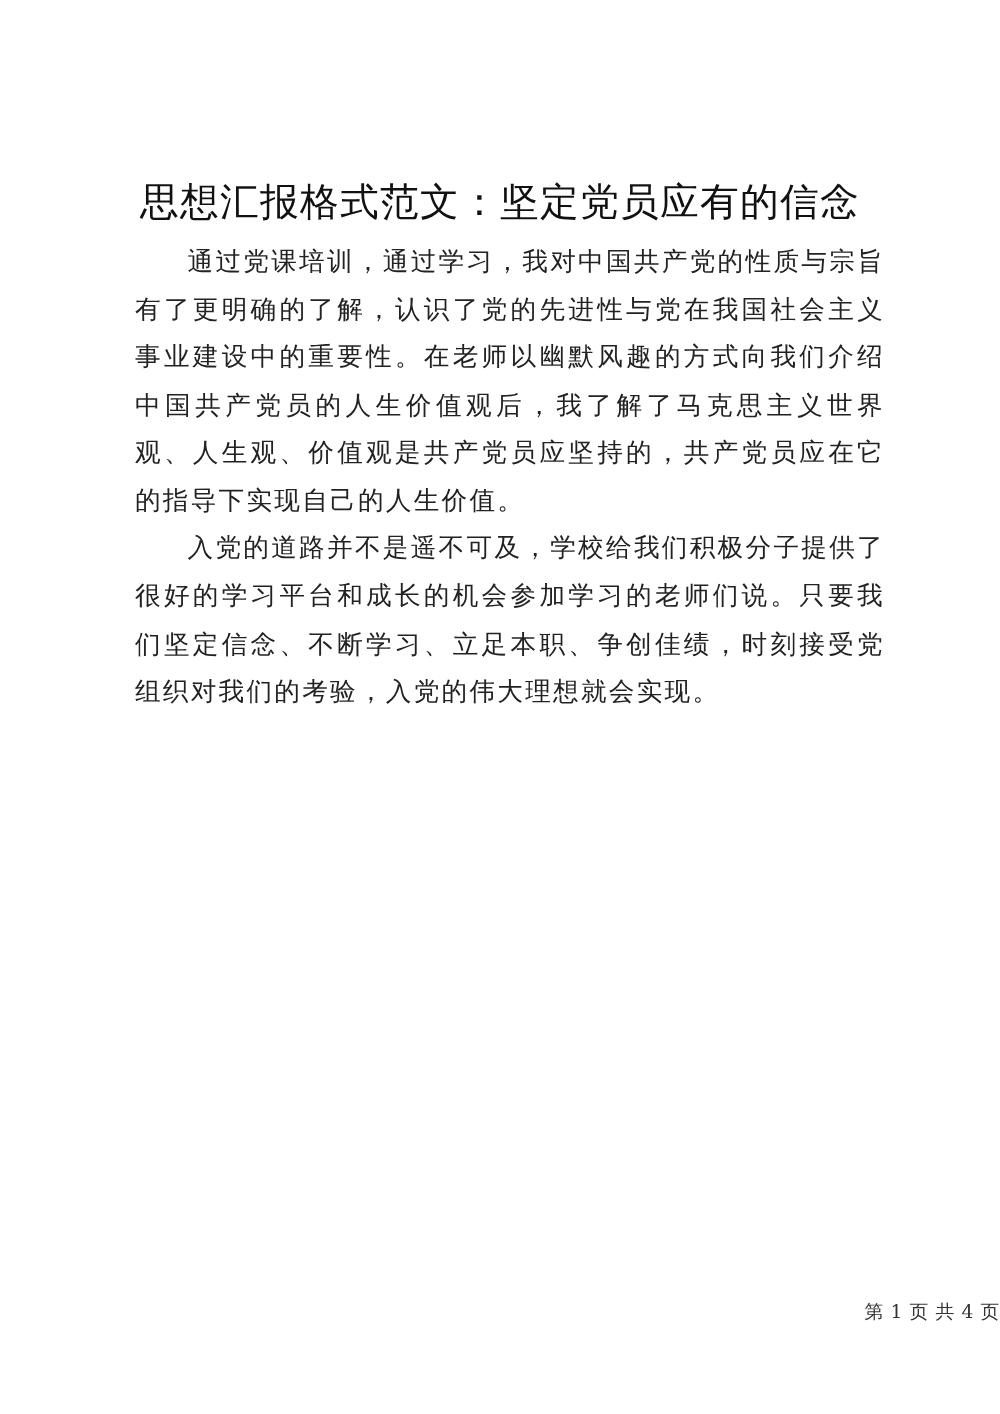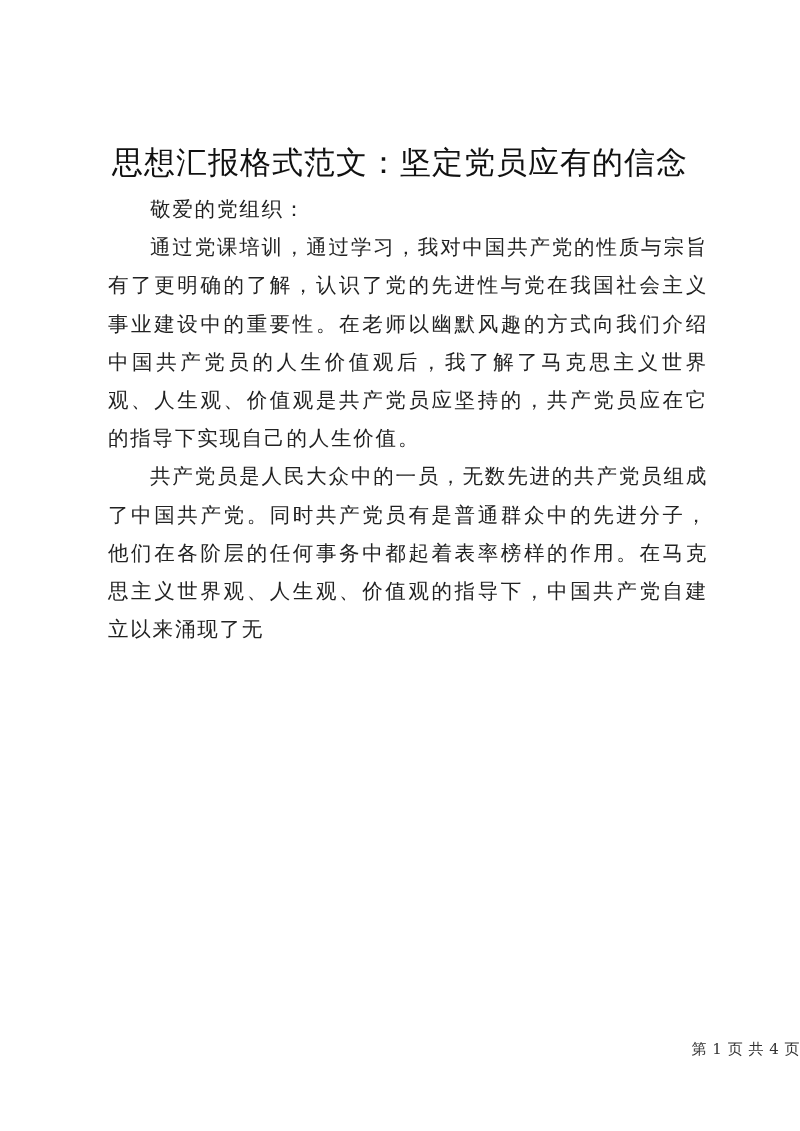--- a/index.html
+++ b/index.html
@@ -15,18 +15,17 @@
     .salutation { text-indent: 42px; }
     .footer { position: absolute; left: 0; top: 1040px; width: 800px; text-align: right;
               font-size: 15px; color: #333; letter-spacing: 0.5px; }
   </style>
 </head>
 <body>
 
 <div class="page">
   <div class="title">思想汇报格式范文：坚定党员应有的信念</div>
   <div class="body">
-    <p class="para salutation">敬爱的党组织：</p>
     <p class="para">通过党课培训，通过学习，我对中国共产党的性质与宗旨有了更明确的了解，认识了党的先进性与党在我国社会主义事业建设中的重要性。在老师以幽默风趣的方式向我们介绍中国共产党员的人生价值观后，我了解了马克思主义世界观、人生观、价值观是共产党员应坚持的，共产党员应在它的指导下实现自己的人生价值。</p>
-    <p class="para">共产党员是人民大众中的一员，无数先进的共产党员组成了中国共产党。同时共产党员有是普通群众中的先进分子，他们在各阶层的任何事务中都起着表率榜样的作用。在马克思主义世界观、人生观、价值观的指导下，中国共产党自建立以来涌现了无</p>
+    <p class="para">入党的道路并不是遥不可及，学校给我们积极分子提供了很好的学习平台和成长的机会参加学习的老师们说。只要我们坚定信念、不断学习、立足本职、争创佳绩，时刻接受党组织对我们的考验，入党的伟大理想就会实现。</p>
   </div>
   <div class="footer">第 1 页  共 4 页</div>
 </div>
 
 </body></html>

